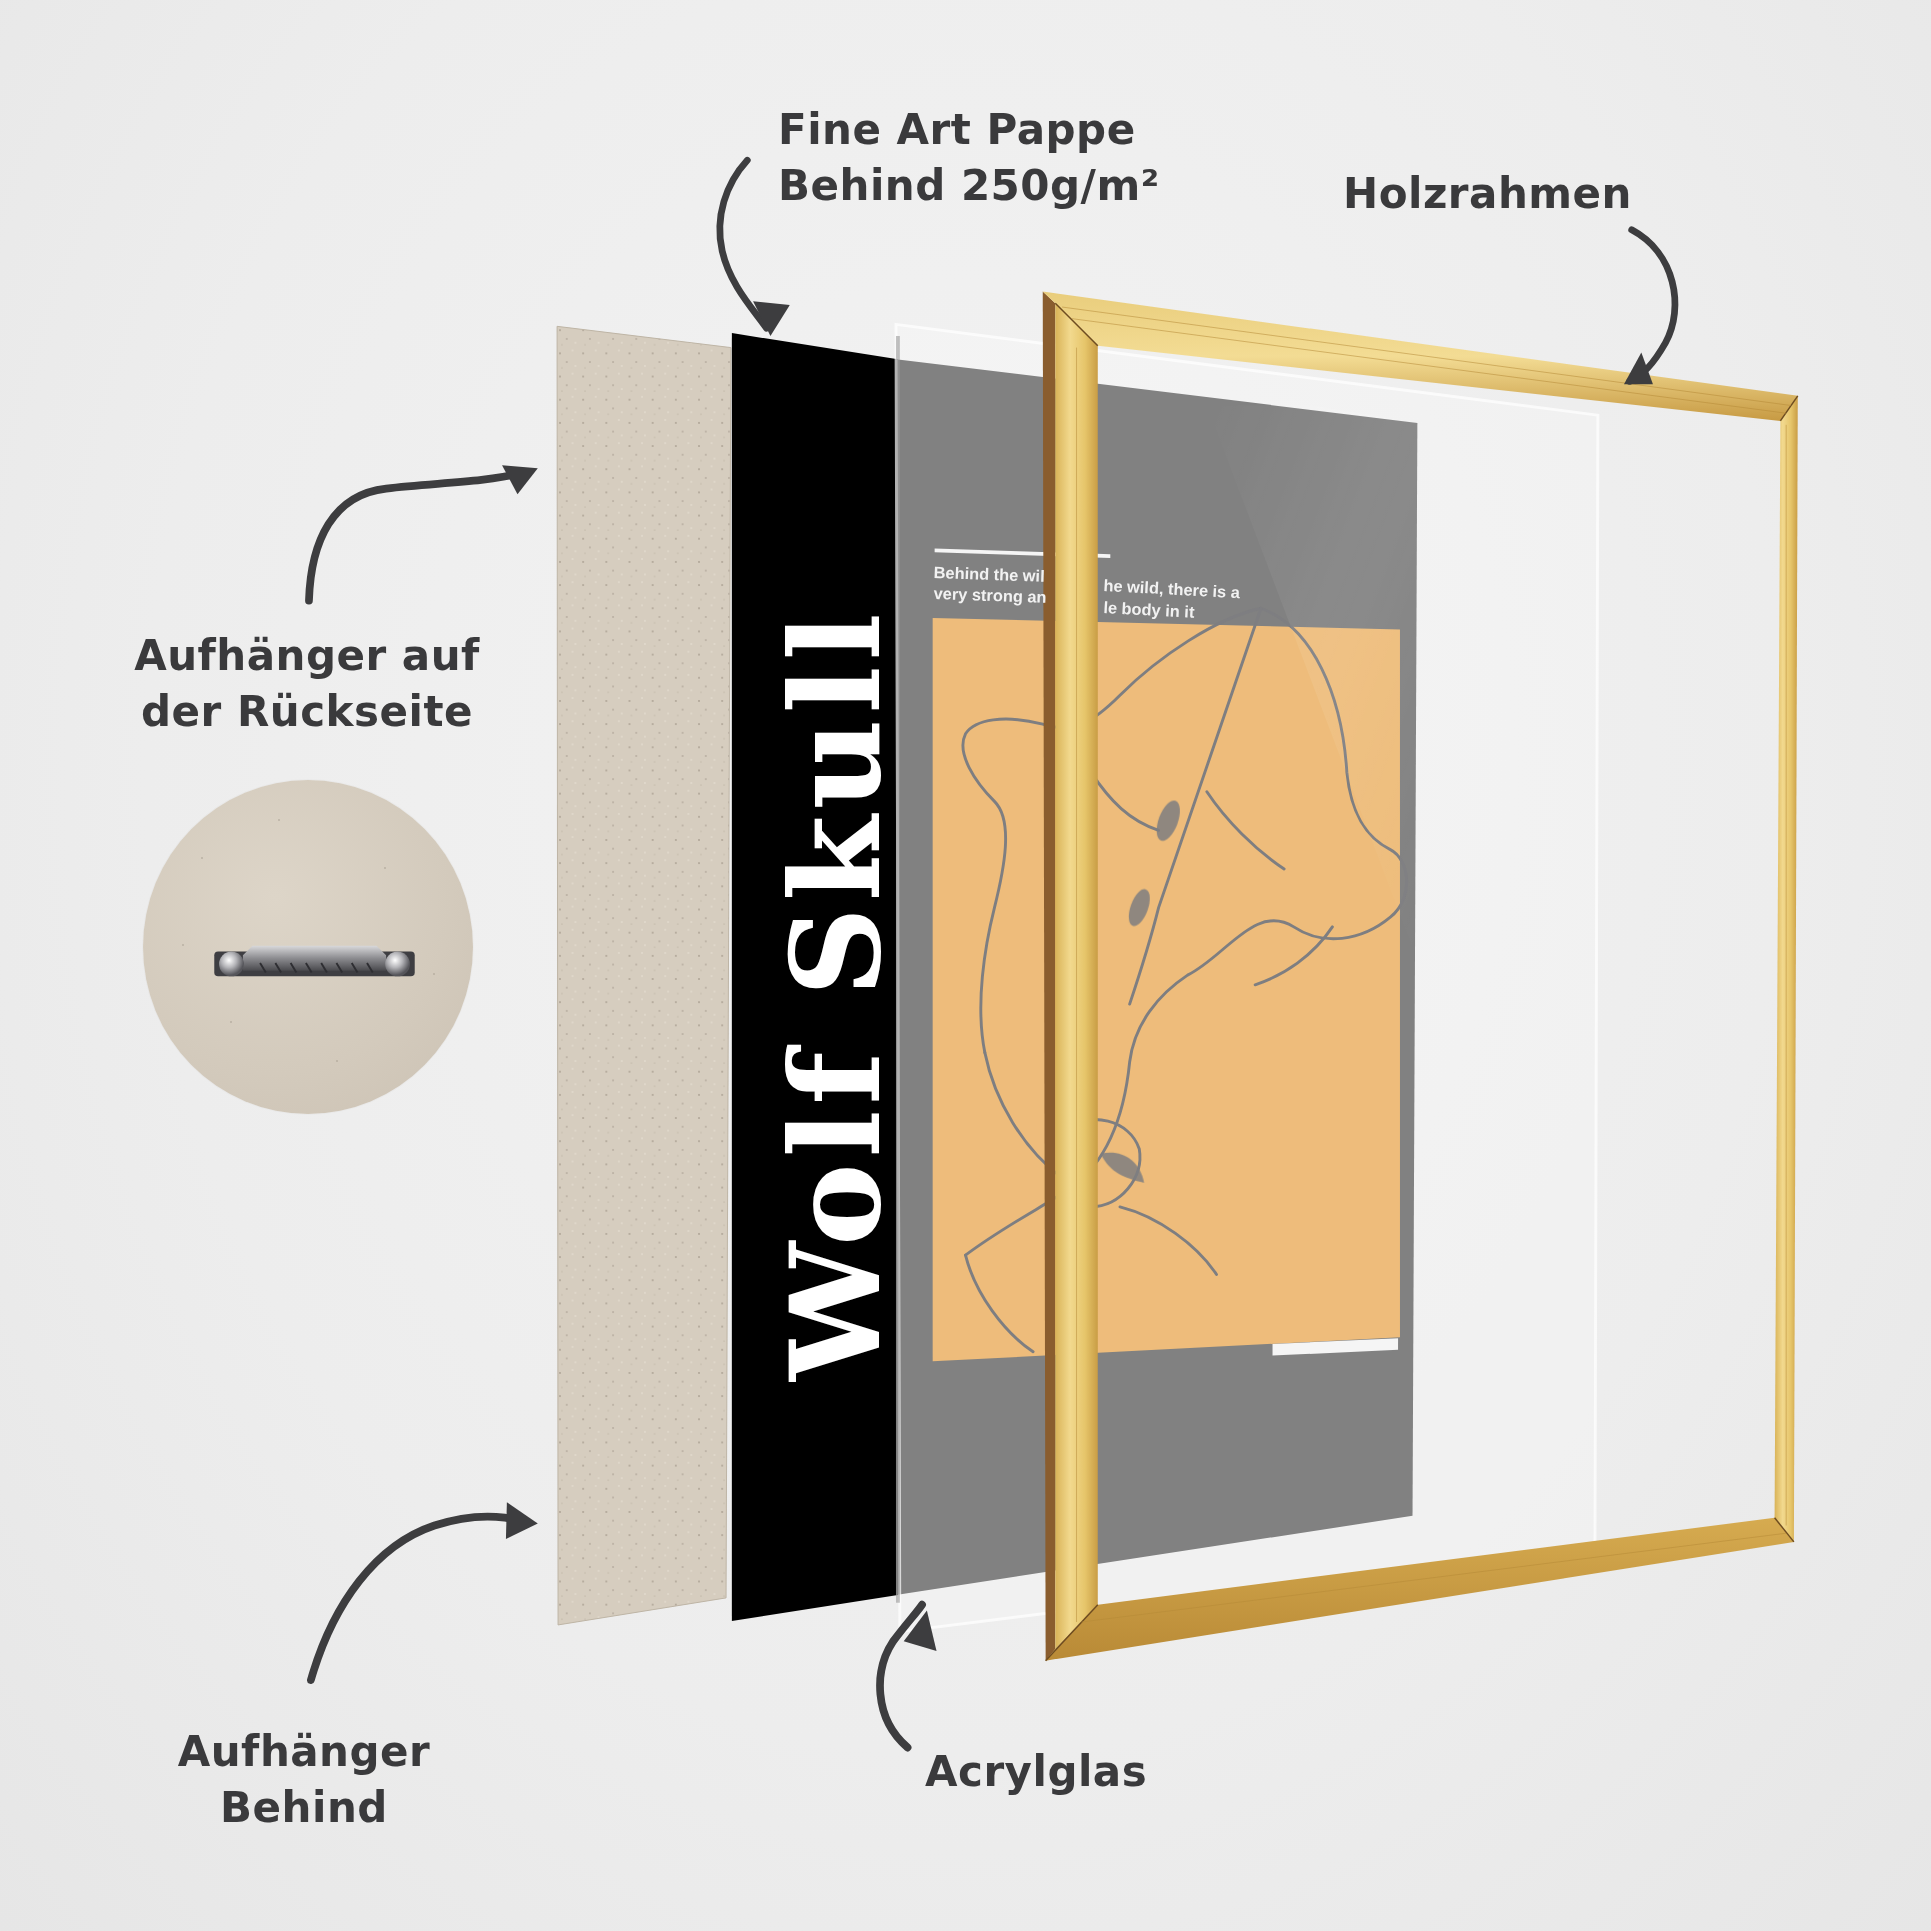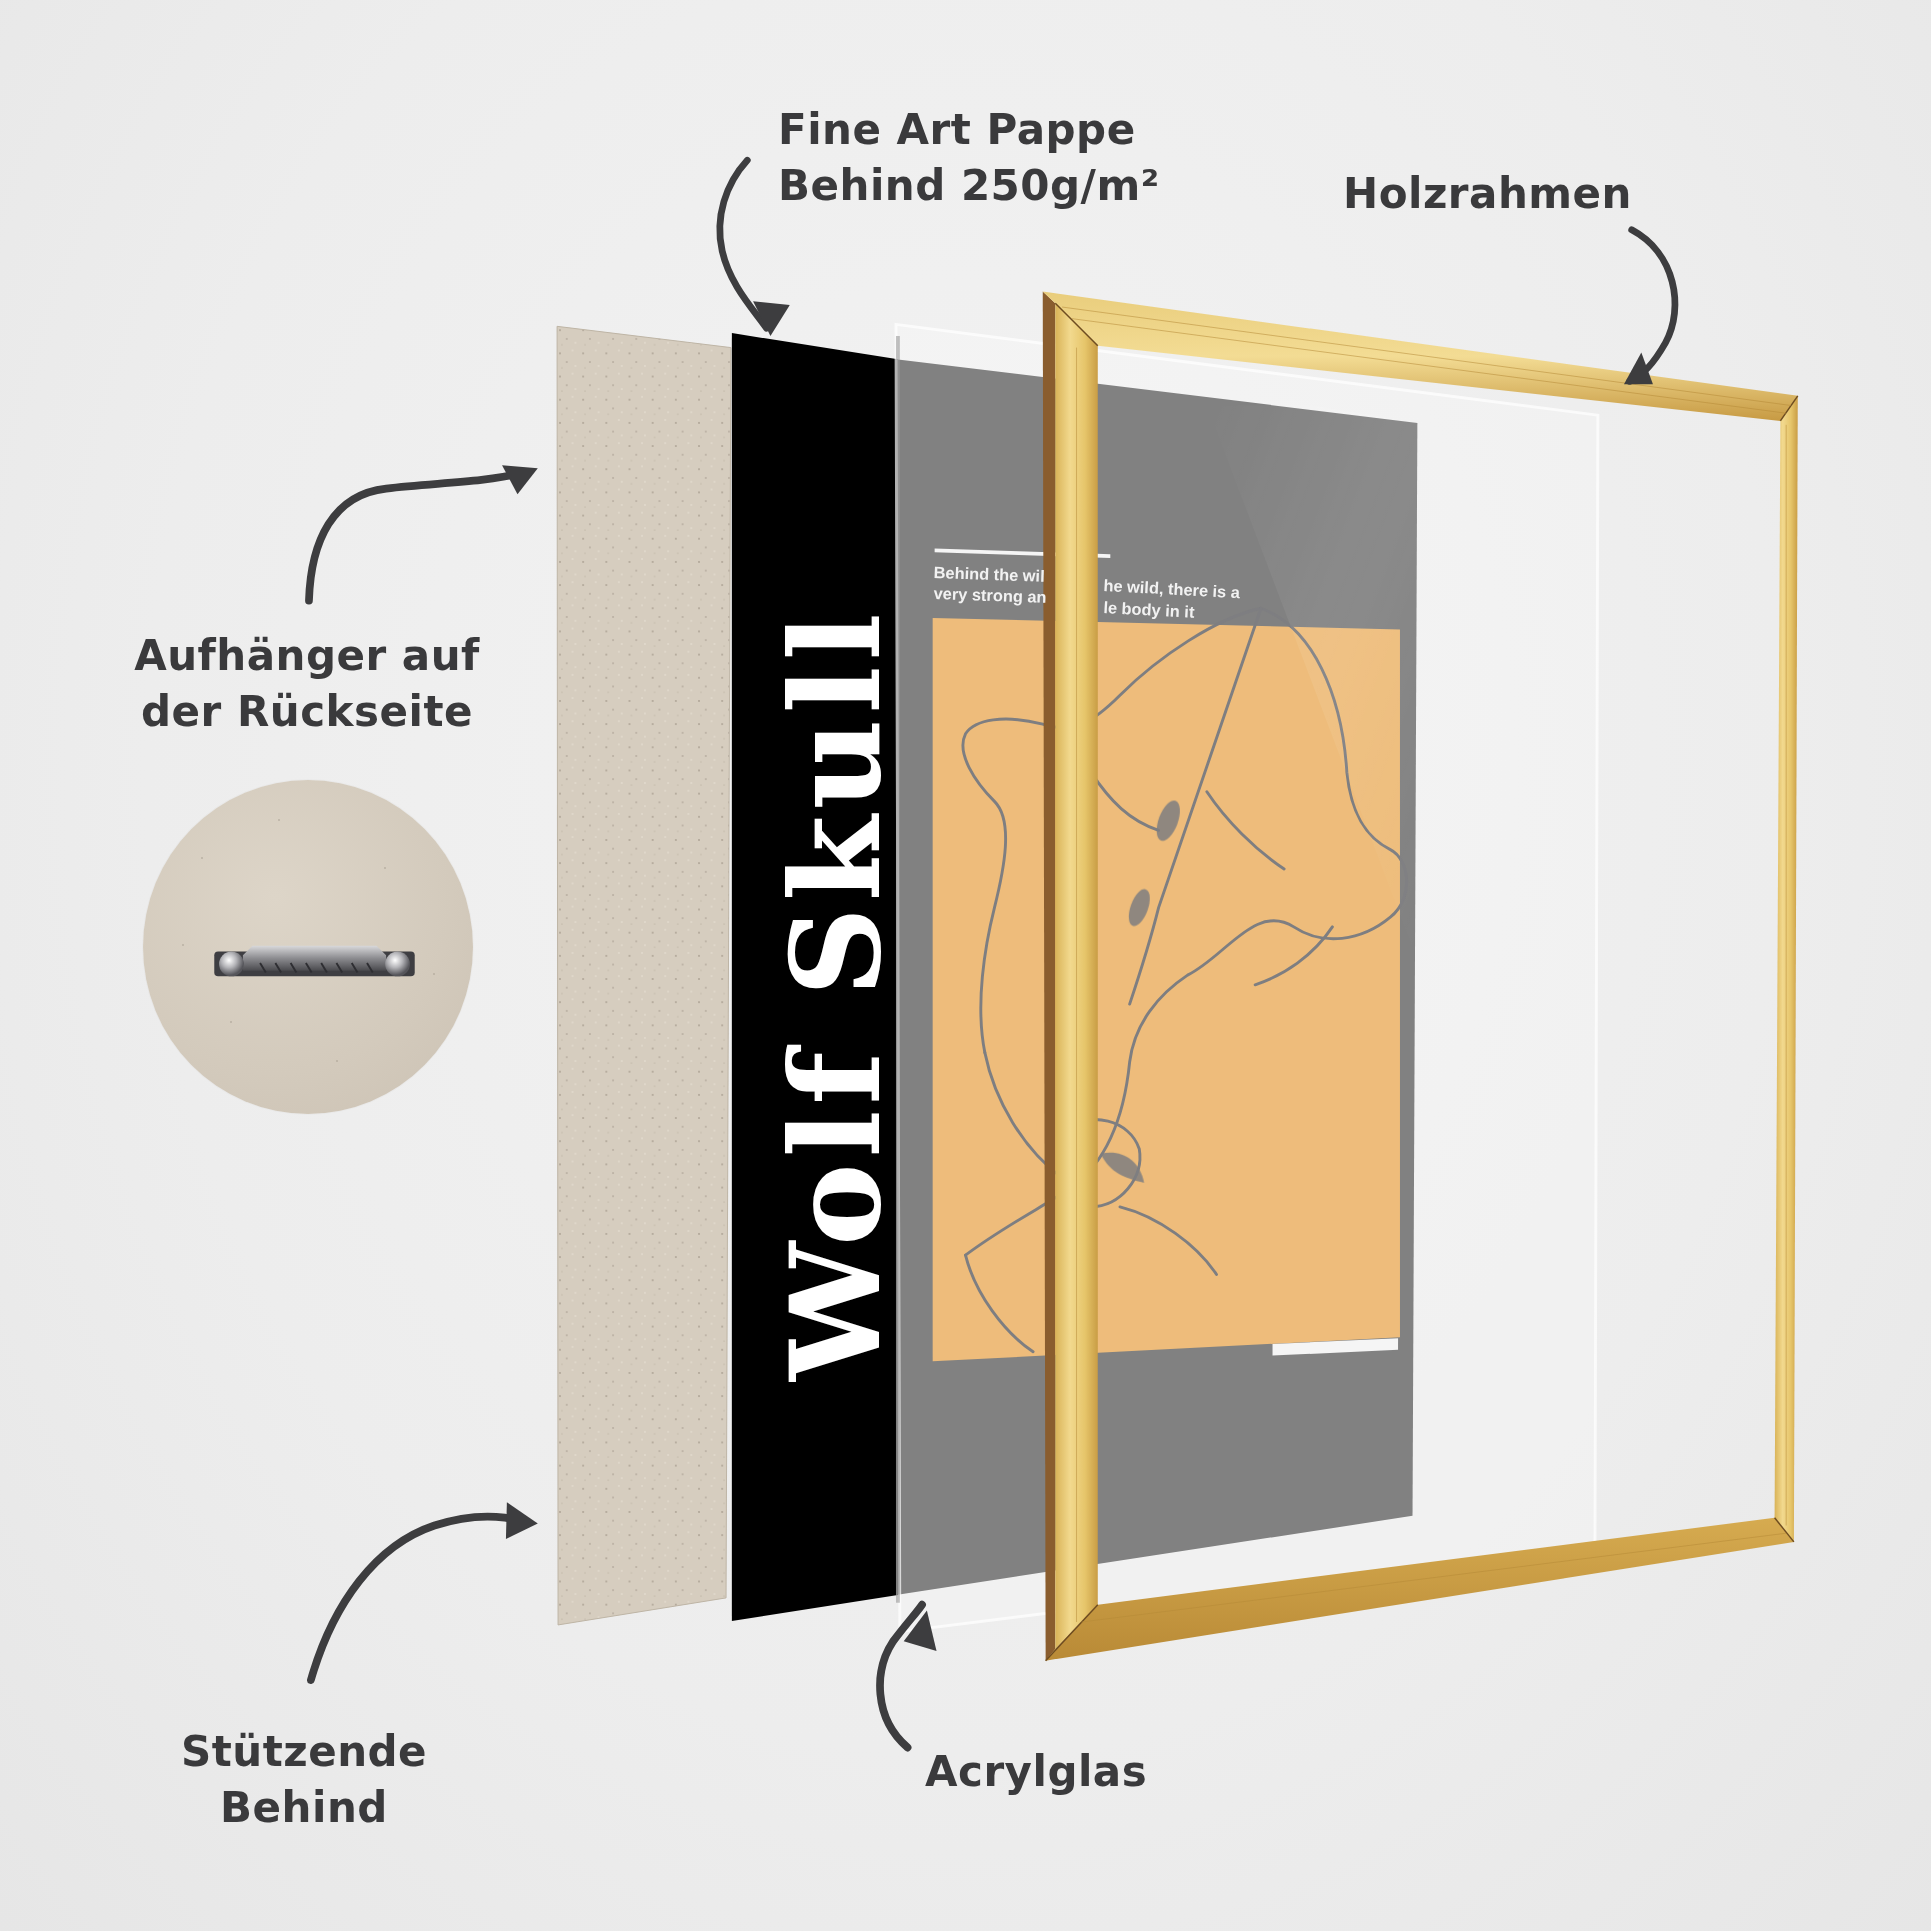--- a/index.html
+++ b/index.html
@@ -220,20 +220,20 @@
   </div>
 
   <div class="label" style="left:1302px; top:166px;margin-left:41px;">Holzrahmen</div>
 
   <div class="label center" style="left:114px; top:628px; width:386px;">
     <div>Aufhänger auf</div>
     <div>der Rückseite</div>
   </div>
 
   <div class="label center" style="left:159px; top:1724px; width:290px;">
-    <div>Stützende</div>
+    <div>Aufhänger</div>
     <div>Behind</div>
   </div>
 
   <div class="label" style="left:925px; top:1738px;margin-top:6px;">Acrylglas</div>
 
 </div>
 
 
 </body></html>

